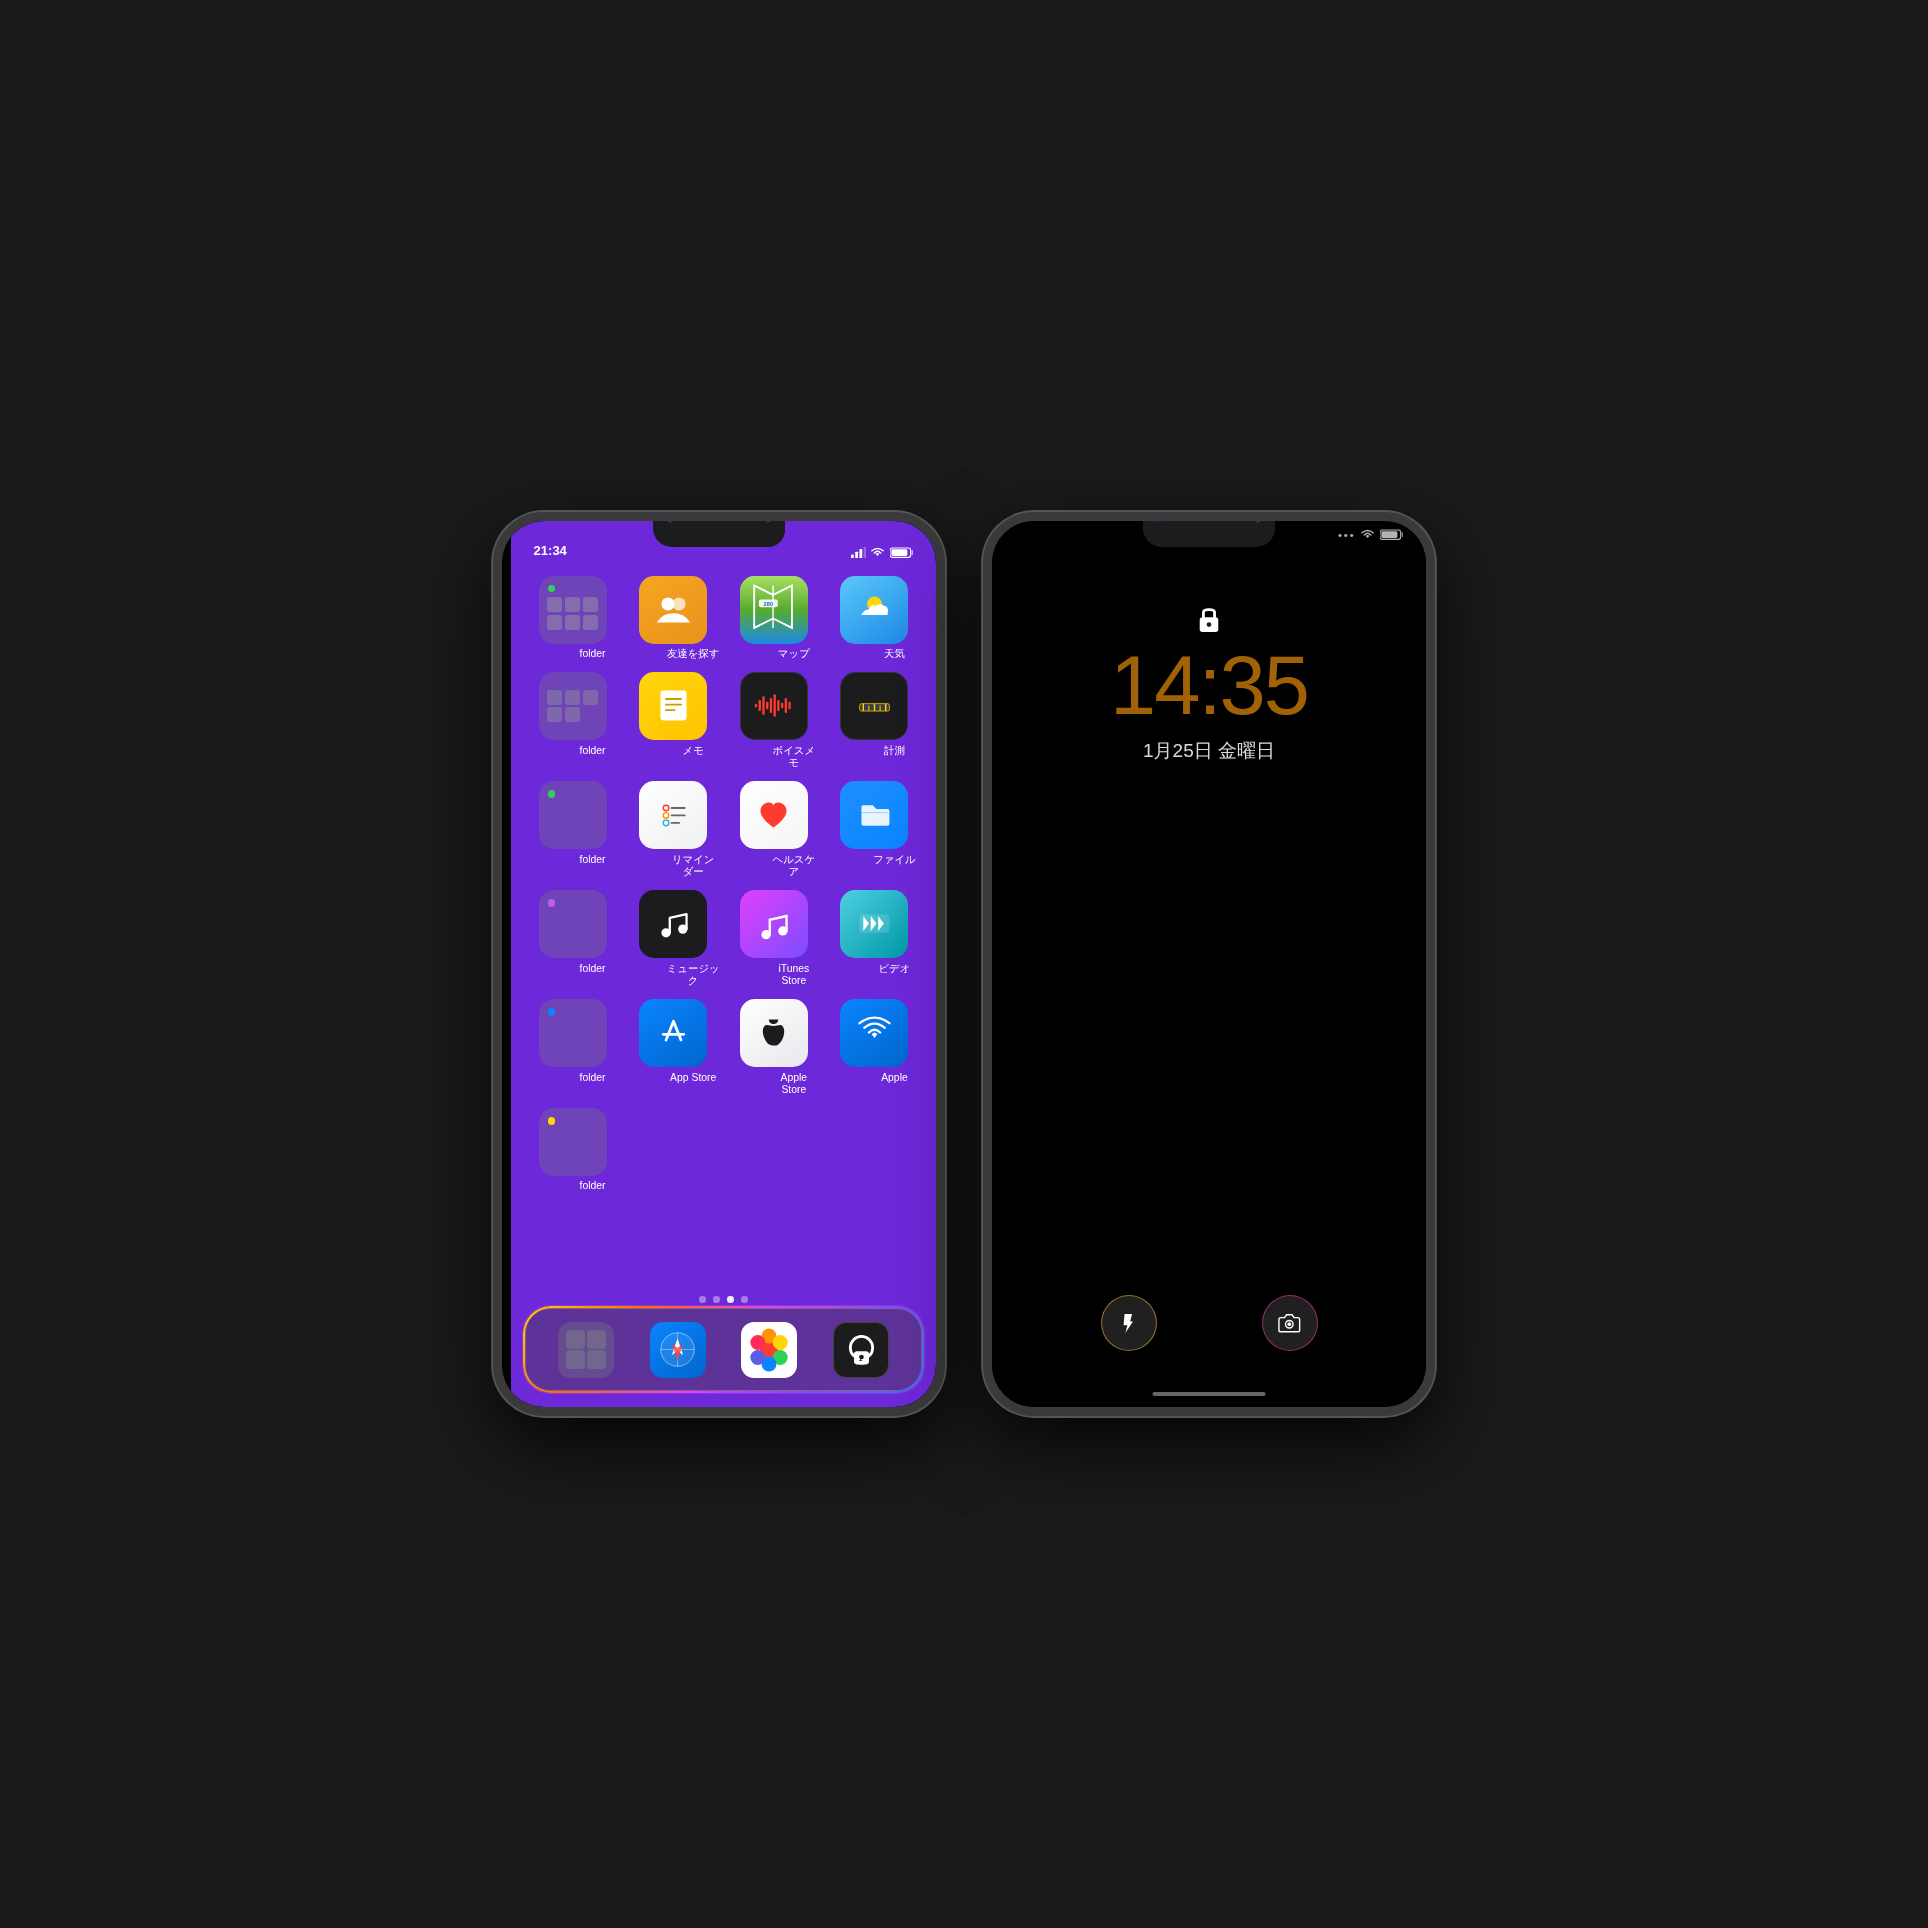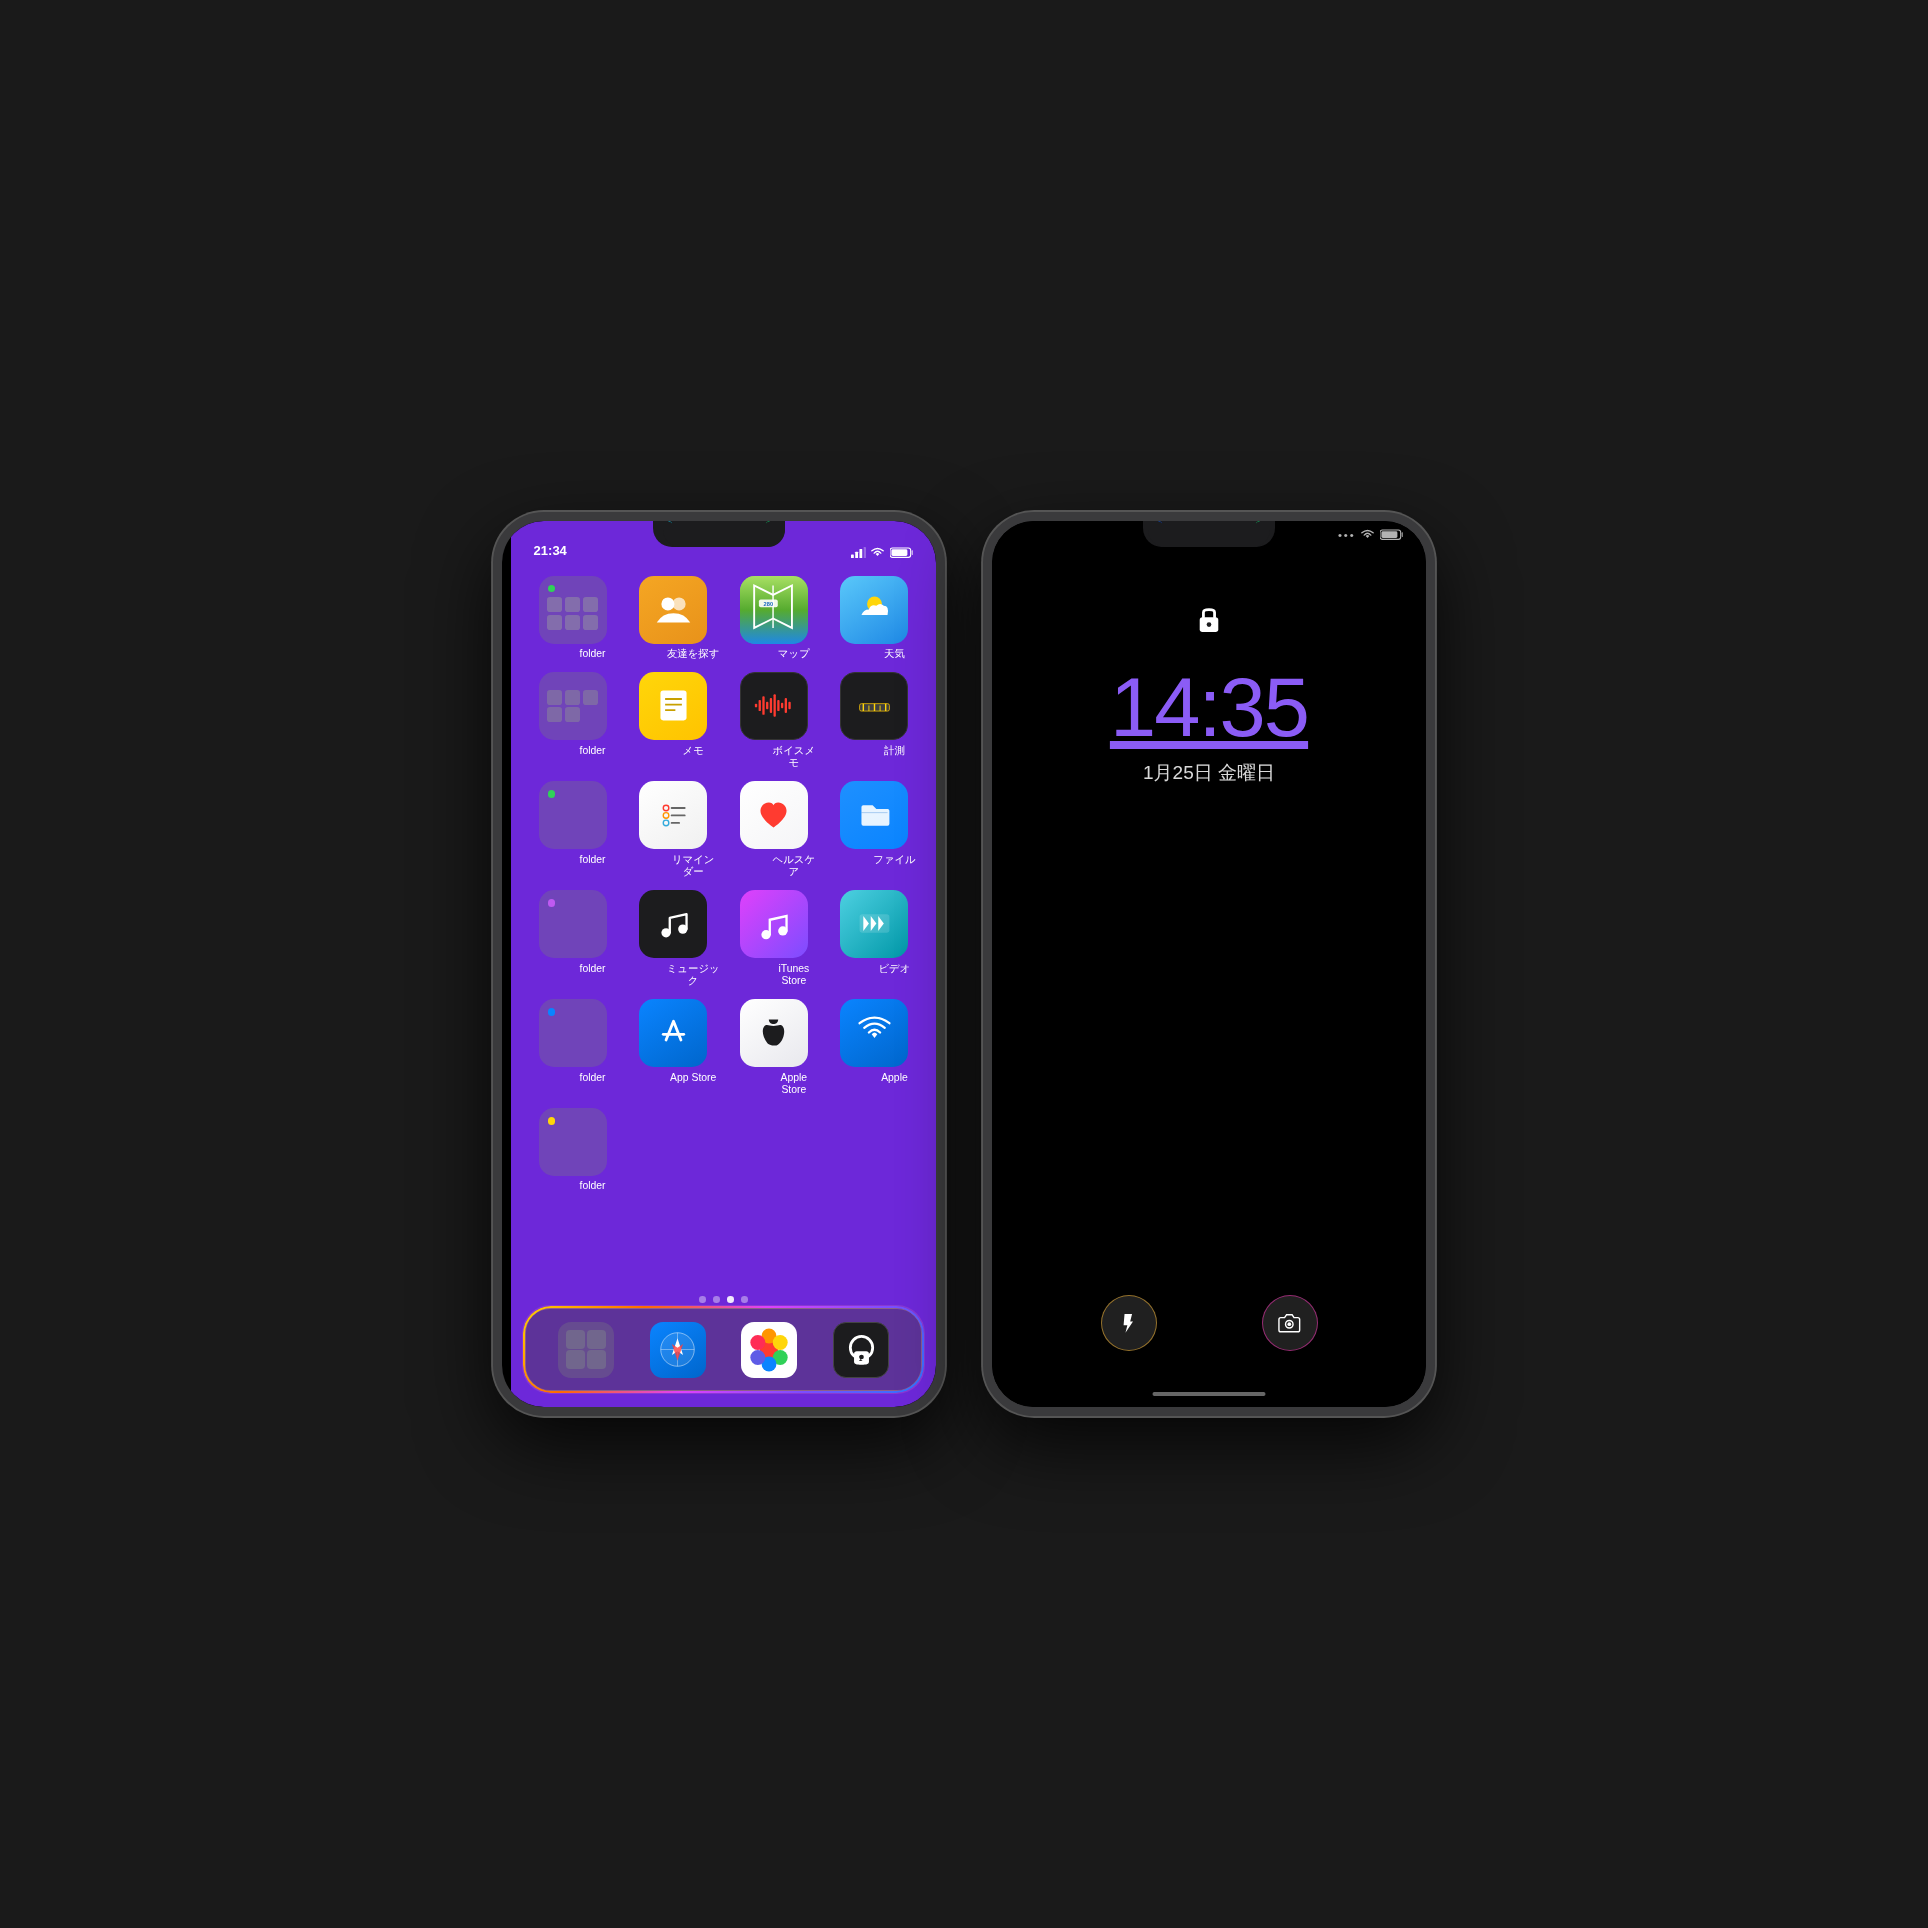--- a/index.html
+++ b/index.html
@@ -237,25 +237,24 @@
       bottom: 0;
       background: #000;
       display: flex;
       flex-direction: column;
       align-items: center;
     }
 
     .lock-time {
       font-size: 83px;
       font-weight: 200;
-      color: #8b5cf6;
+      color: #a16207;
       letter-spacing: -1.9px;
       line-height: 1;
-      margin-top: 28px;
-      text-decoration: underline;
+      margin-top: 6px;
     }
 
     .lock-date {
       font-size: 19px;
       color: rgba(255,255,255,0.85);
       margin-top: 7.5px;
       font-weight: 400;
     }
 
     .lock-buttons {

